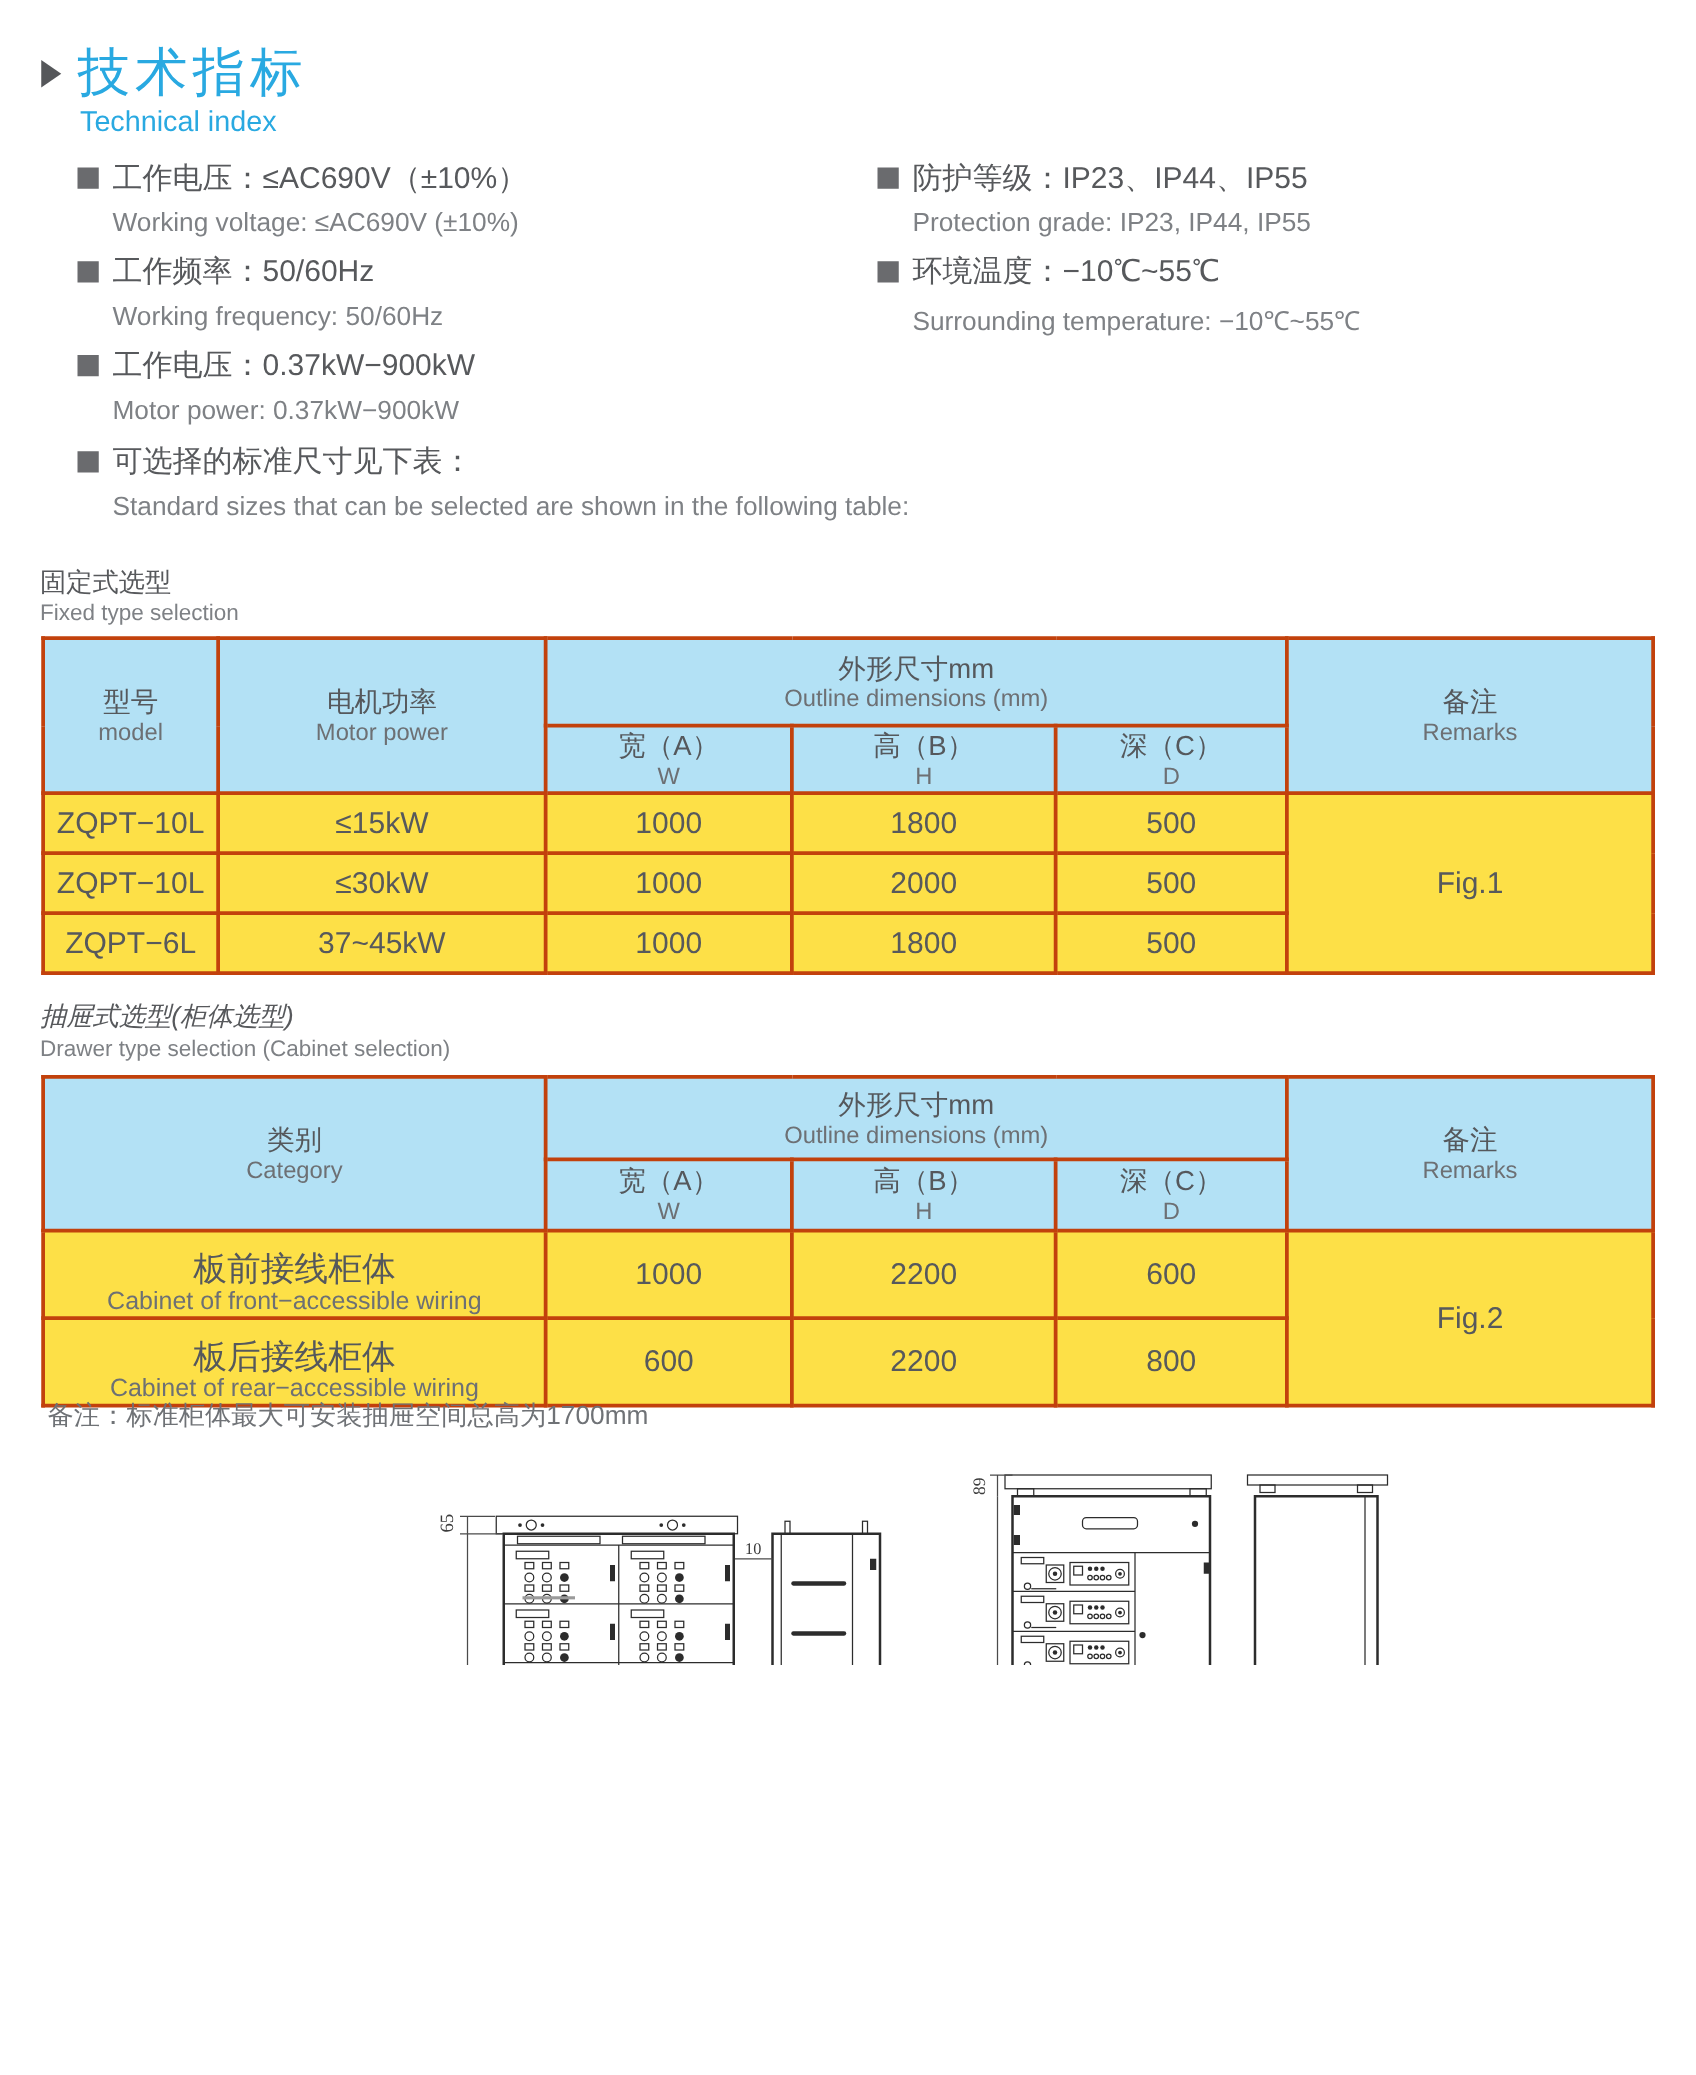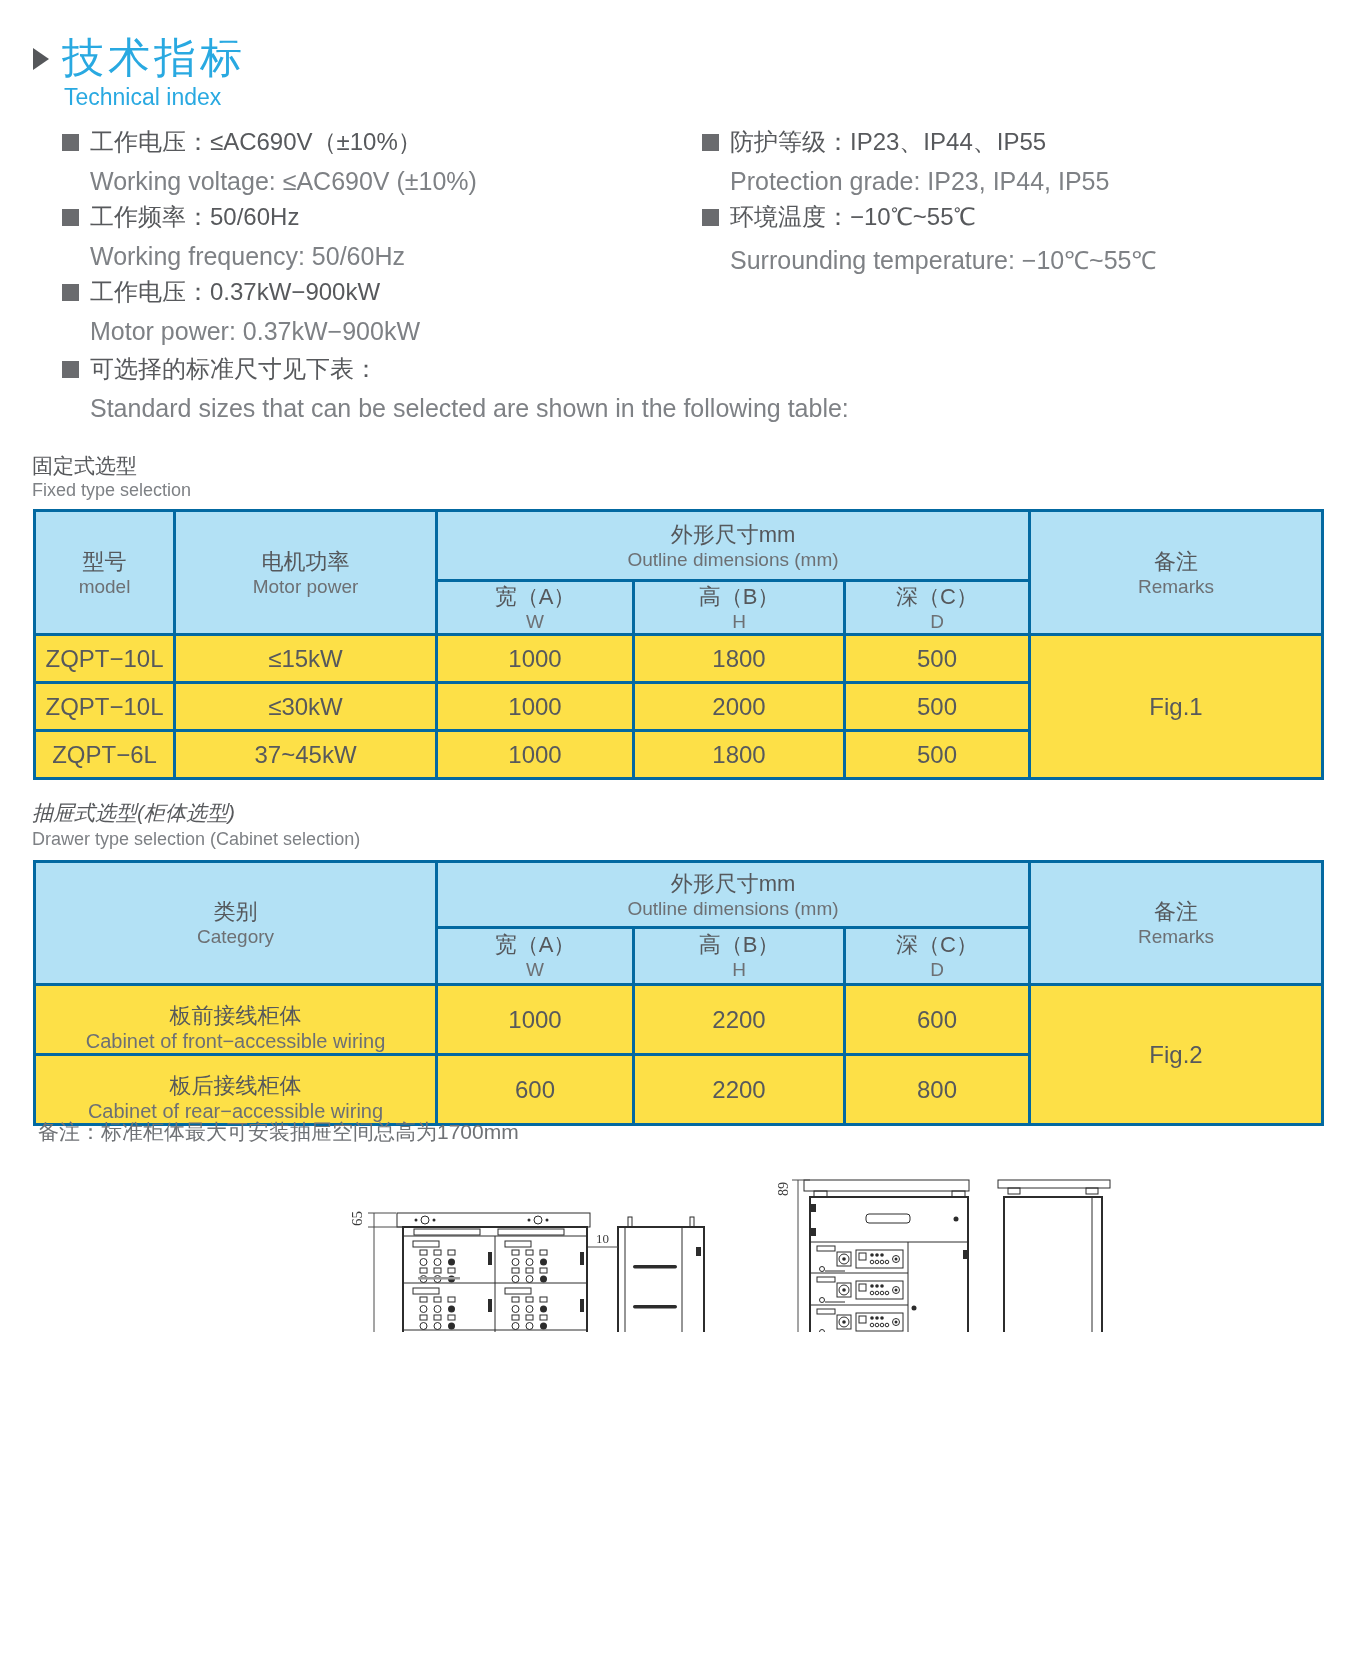--- a/index.html
+++ b/index.html
@@ -6,33 +6,33 @@
   .page{position:relative;width:1357px;height:1332px;background:#fff;overflow:hidden;
         font-family:"Liberation Sans",sans-serif;color:#57595c;padding-left:39px;}
   .abs{position:absolute;}
   
   .arrow-ico{width:0;height:0;border-left:16px solid #55575a;border-top:11px solid transparent;border-bottom:11px solid transparent;}
   .title-zh{font-size:42px;letter-spacing:4px;color:#29a9e1;}
   .title-en{font-size:23px;color:#29a9e1;}
   
   .spec .zh{display:flex;align-items:center;gap:11px;font-size:24px;color:#57595c;}
   .bullet{width:17px;height:17px;background:#6a6b6e;flex:none;}
-  .spec .en{margin:9px 0 0 28px;font-size:25px;color:#7e8185;}
+  .spec .en{margin:9px 0 0 28px;font-size:21px;color:#7e8185;}
   
   .tlabel-zh{font-size:21px;color:#57595c;}
   .tlabel-en{font-size:18px;color:#7e8185;}
   
   table{border-collapse:collapse;table-layout:fixed;}
-  td{border:3px solid #0369a1;text-align:center;vertical-align:middle;padding:0;}
+  td{border:3px solid #c2410c;text-align:center;vertical-align:middle;padding:0;}
   .hc{background:#b3e1f5;}
   .dc{background:#fde047;}
   .hzh{font-size:22px;color:#55585c;line-height:27px;}
   .hen{font-size:19px;color:#6d7074;line-height:23px;}
   .dval{font-size:24px;color:#57595c;}
-  .dzh{font-size:22px;color:#55585c;line-height:27px;margin-top:16px;}
+  .dzh{font-size:27px;color:#55585c;line-height:27px;margin-top:16px;}
   .den{font-size:20px;color:#6d7074;line-height:24px;}
   tr.h1{height:70px;} tr.h2{height:54px;} tr.r1{height:48px;}
   tr.g1{height:66px;} tr.g2{height:57px;} tr.r2{height:61px;}
   
   .note-zh{font-size:21px;color:#6f7276;}
   .note-en{font-size:20px;color:#87898c;}
   
   .caption{font-size:27px;color:#808285;text-align:center;width:150px;}
   svg .ln{fill:none;stroke:#2c2c2c;stroke-width:1;}
   svg .ln2{fill:none;stroke:#2c2c2c;stroke-width:2;}

